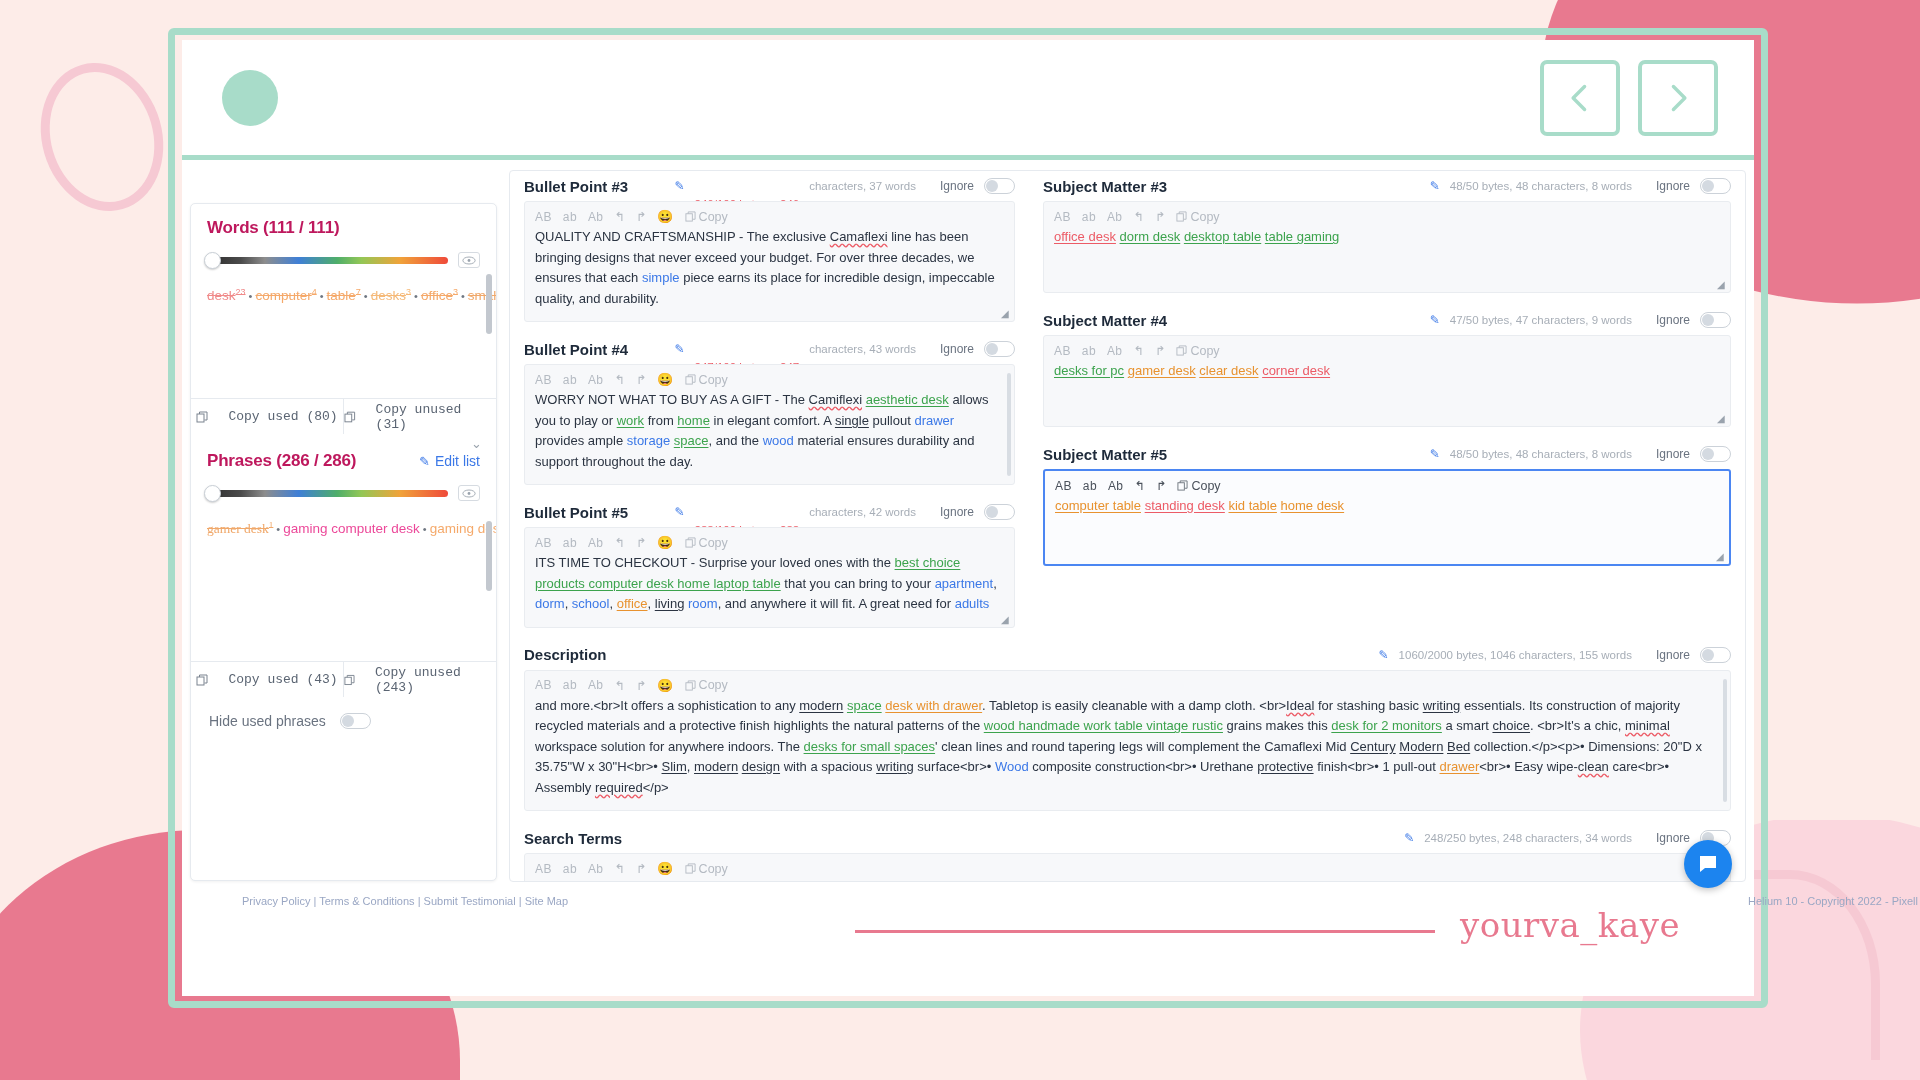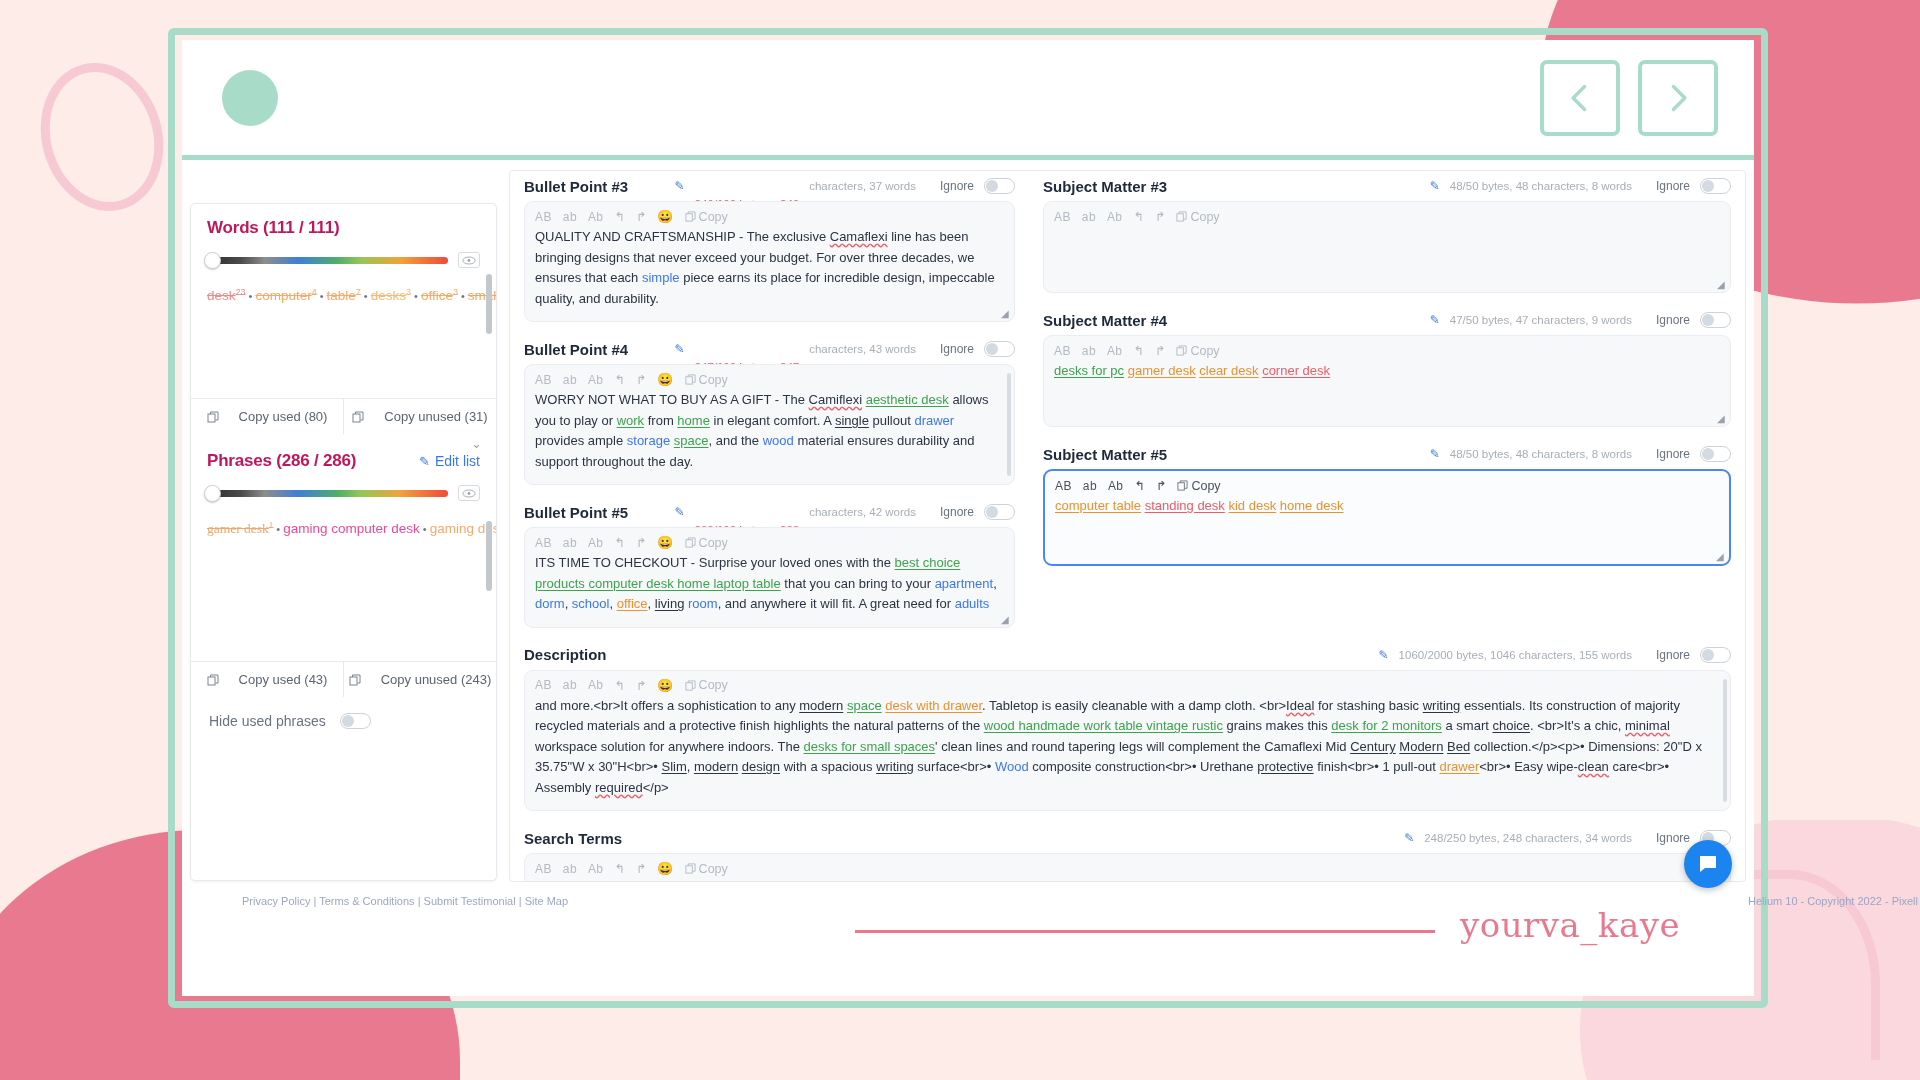--- a/index.html
+++ b/index.html
@@ -116,21 +116,21 @@
 
   .scroll-thumb {
     position:absolute; right:4px; width:6px; border-radius:3px; background:#c3c8cf;
   }
 
   .copy-row {
     display:flex; border-top:1px solid #e6eaef; height:36px; flex:0 0 36px;
   }
   .copy-btn {
     flex:1; display:flex; align-items:center; justify-content:center; gap:20px;
-    font-size:13px; color:#5a6472; cursor:pointer;
+    font-size:13px; color:#5a6472; cursor:pointer;font-family:Liberation Mono, monospace;
   }
   .copy-btn + .copy-btn { border-left:1px solid #e6eaef; }
 
   .collapse-caret {
     text-align:right; padding:2px 14px 0 0; color:#9aa3ad; font-size:13px; cursor:pointer;
   }
 
   .hide-row {
     display:flex; align-items:center; gap:14px; padding:16px 18px; font-size:14px; color:#6a7380;
   }
@@ -159,21 +159,21 @@
   .field-title { font-size:15px; font-weight:bold; color:#1e2a3a; }
   .field-meta {
     margin-left:auto; display:flex; align-items:center; gap:10px;
     font-size:11.5px; color:#a7aeb7;
   }
   .pen-icon { color:#3b78e7; font-size:12px; }
   .meta-bytes { color:#ec5b66;margin-top:35px; }
   .ignore-label { font-size:12px; color:#6a7380; margin-left:14px; }
 
   .editor {
-    background:#f7f8fa; border:1px solid #e9ecf0; border-radius:9px;
+    background:#f7f8fa; border:1px solid #e9ecf0; border-radius:3px;
     margin:0 14px 12px 14px; padding:7px 10px 12px 10px; position:relative;
   }
   .editor.focused { border:2px solid #4b86f2; background:#fbfcfe; }
   .toolbar { display:flex; align-items:center; gap:11px; margin-bottom:3px; color:#b4bac2; font-size:12.5px; }
   .toolbar .tb { cursor:pointer; }
   .tb-AB { font-size:12px; letter-spacing:.4px; }
   .tb-copy { display:flex; align-items:center; gap:3px; }
   .emoji { font-size:13px; }
   .etext { font-size:13px; color:#2b3442; line-height:20.5px; }
   .grn { color:#3ca34d; text-decoration:underline; text-decoration-color:#3ca34d; text-underline-offset:2px; }
@@ -453,20 +453,21 @@
               <span class="tb">↰</span>
               <span class="tb">↱</span>
               <span class="tb tb-copy">
                 <svg width="11" height="11" viewBox="0 0 12 12">
                   <rect x="1" y="3" width="7" height="8" fill="none" stroke="#b4bac2" stroke-width="1"></rect>
                   <path d="M3.5 3 V1 H11 V9 H8.5" fill="none" stroke="#b4bac2" stroke-width="1"></path>
                 </svg>
                 <span>Copy</span>
               </span>
             </div>
+            <div class="etext"><span class="red">office desk</span> <span class="grn">dorm desk</span> <span class="grn">desktop table</span> <span class="grn">table gaming</span></div>
             <div class="resize-grip">◢</div>
           </div>
 
           <div class="field-head">
             <div class="field-title">Subject Matter #4</div>
             <div class="field-meta">
               <span class="pen-icon">✎</span>
               <span>47/50 bytes, 47 characters, 9 words</span>
               <span class="ignore-label">Ignore</span>
               <span class="switch"></span>
@@ -508,21 +509,21 @@
               <span class="tb">↰</span>
               <span class="tb">↱</span>
               <span class="tb tb-copy">
                 <svg width="11" height="11" viewBox="0 0 12 12">
                   <rect x="1" y="3" width="7" height="8" fill="none" stroke="#6c737c" stroke-width="1"></rect>
                   <path d="M3.5 3 V1 H11 V9 H8.5" fill="none" stroke="#6c737c" stroke-width="1"></path>
                 </svg>
                 <span>Copy</span>
               </span>
             </div>
-            <div class="etext"><span class="org">computer table</span> <span class="red">standing desk</span> <span class="org">kid desk</span> <span class="org">home desk</span></div>
+            <div class="etext"><span class="org">computer table</span> <span class="red">standing desk</span> <span class="org">kid table</span> <span class="org">home desk</span></div>
             <div class="resize-grip">◢</div>
           </div>
         </div>
       </div>
 
       <div class="field-head">
         <div class="field-title">Description</div>
         <div class="field-meta">
           <span class="pen-icon">✎</span>
           <span>1060/2000 bytes, 1046 characters, 155 words</span>

